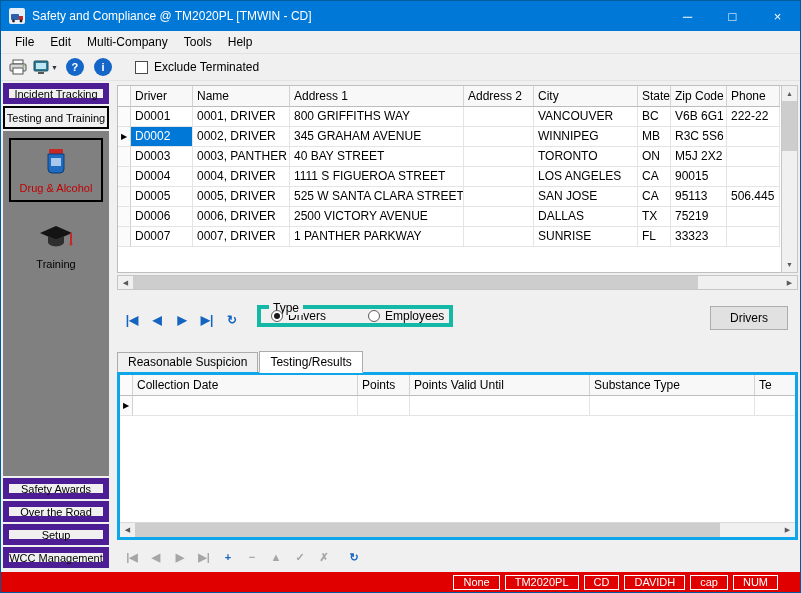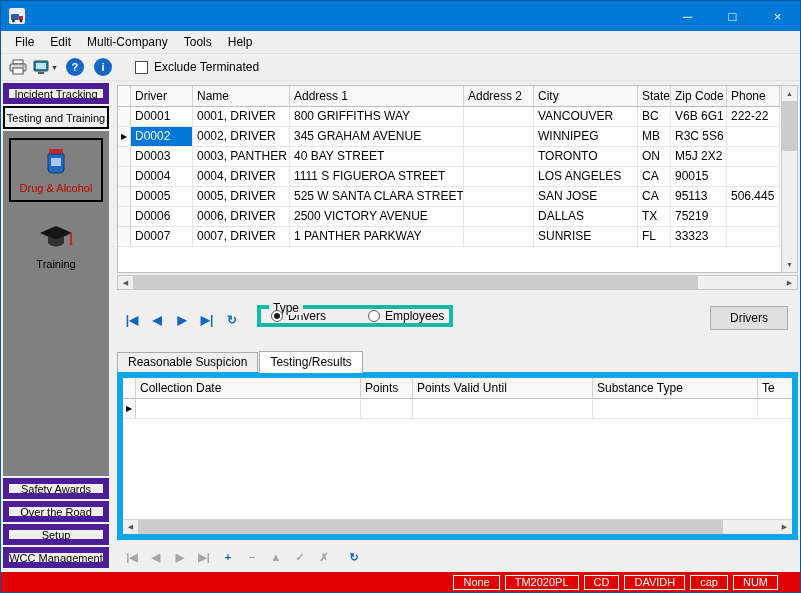--- a/index.html
+++ b/index.html
@@ -64,21 +64,21 @@
   .typebox-legend { position: absolute; top: -8px; left: 8px; background: #F0F0F0; padding: 0 4px; }
   .radios { display: flex; align-items: center; height: 100%; padding-left: 10px; gap: 42px; }
   .radio { display: flex; align-items: center; gap: 5px; }
   .radio-circle { width: 12px; height: 12px; border: 1px solid #5C5C5C; border-radius: 50%; background: #fff; position: relative; flex: 0 0 12px; }
   .radio-circle.checked::after { content: ''; position: absolute; left: 2px; top: 2px; width: 6px; height: 6px; border-radius: 50%; background: #1A1A1A; }
   .search-btn { margin-left: auto; margin-right: 10px; margin-top: 4px; width: 78px; height: 24px; background: #E1E1E1; border: 1px solid #ADADAD; display: flex; align-items: center; justify-content: center; }
   
   .tabs { flex: 0 0 22px; display: flex; align-items: flex-end; margin-top: 8px; position: relative; z-index: 2; }
   .tab { height: 20px; padding: 0 10px; line-height: 19px; background: #F0F0F0; border: 1px solid #ACACAC; border-bottom: none; margin-right: 1px; }
   .tab.active { height: 22px; line-height: 21px; background: #fff; margin-bottom: -1px; border-bottom: 1px solid #fff; }
-  .tab-panel { flex: 1; border: 6px solid #0ea5e9; background: #fff; display: flex; flex-direction: column; min-height: 0; position: relative; z-index: 1; }
+  .tab-panel { flex: 1; border: 3px solid #0ea5e9; background: #fff; display: flex; flex-direction: column; min-height: 0; position: relative; z-index: 1; }
   .grid2 { flex: 1; background: #fff; overflow: hidden; }
   .hscroll.in-panel { margin-top: 0; border: none; border-top: 1px solid #D8D8D8; }
   
   .dbnav { flex: 0 0 26px; display: flex; align-items: center; padding-left: 4px; margin-top: 4px; gap: 2px; }
   .db-btn { width: 22px; height: 20px; display: flex; align-items: center; justify-content: center; font-size: 11px; font-weight: bold; color: #A6A6A6; white-space: nowrap; }
   .db-btn.enabled { color: #1565C0; }
   .db-btn.gap { margin-left: 6px; }
   
   .statusbar { flex: 0 0 20px; background: #E00000; display: flex; align-items: center; justify-content: flex-end; gap: 5px; padding-right: 22px; }
   .status-box { border: 1px solid #fff; color: #fff; font-size: 11px; height: 15px; padding: 0 9px; display: flex; align-items: center; white-space: nowrap; }
@@ -89,20 +89,21 @@
 <div class="window">
 
   <div class="titlebar">
     <svg class="app-icon" viewBox="0 0 16 16">
       <rect width="16" height="16" rx="2" fill="#E8EEF7"></rect>
       <rect x="2" y="6" width="8" height="6" rx="1" fill="#2B5FAD"></rect>
       <rect x="10" y="8" width="4" height="4" fill="#C62828"></rect>
       <circle cx="4.5" cy="13" r="1.4" fill="#222"></circle>
       <circle cx="12" cy="13" r="1.4" fill="#222"></circle>
     </svg>
+    <span class="title-text">Safety and Compliance @ TM2020PL [TMWIN - CD]</span>
     <div class="win-btns">
       <div class="win-btn">─</div>
       <div class="win-btn">□</div>
       <div class="win-btn">×</div>
     </div>
   </div>
 
   <div class="menubar">
     <span class="menu-item">File</span>
     <span class="menu-item">Edit</span>

